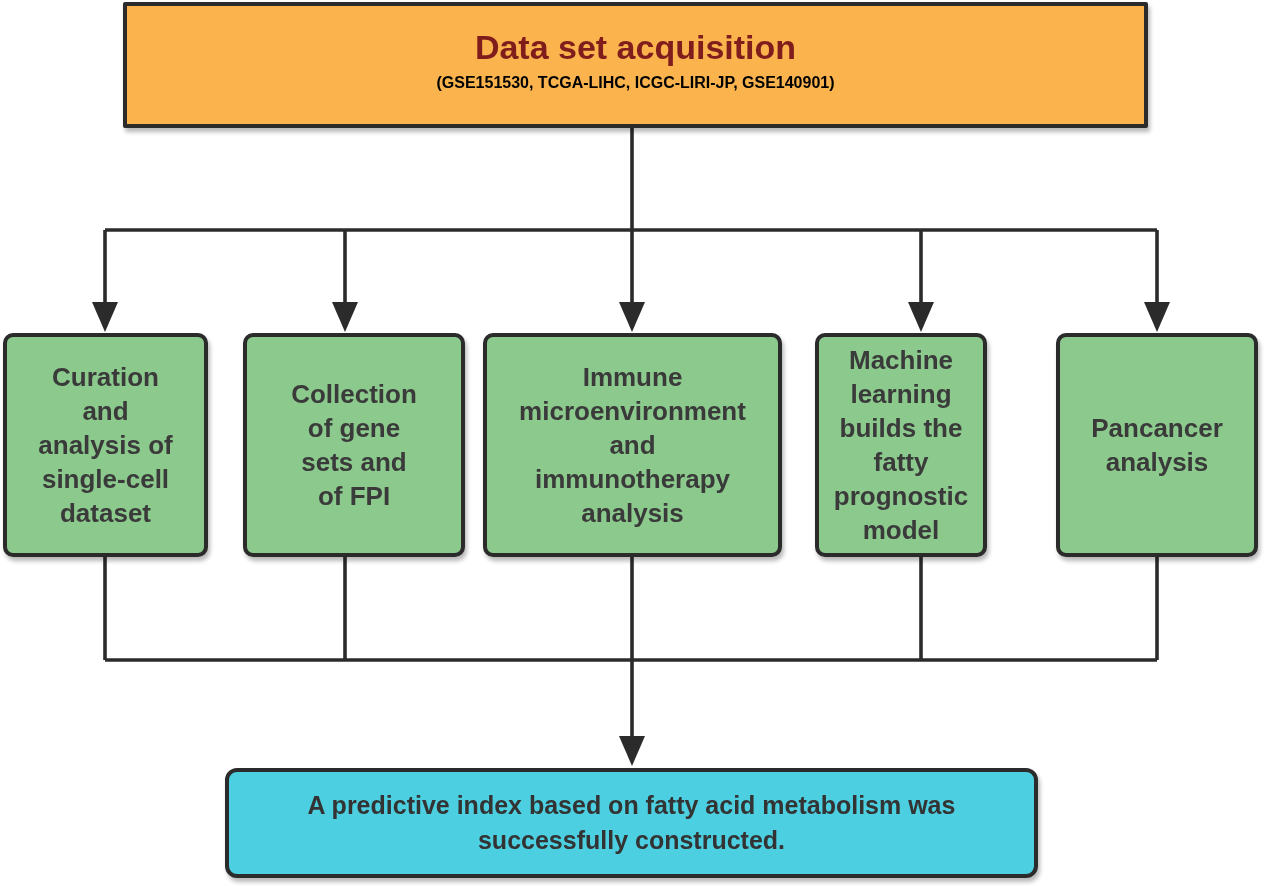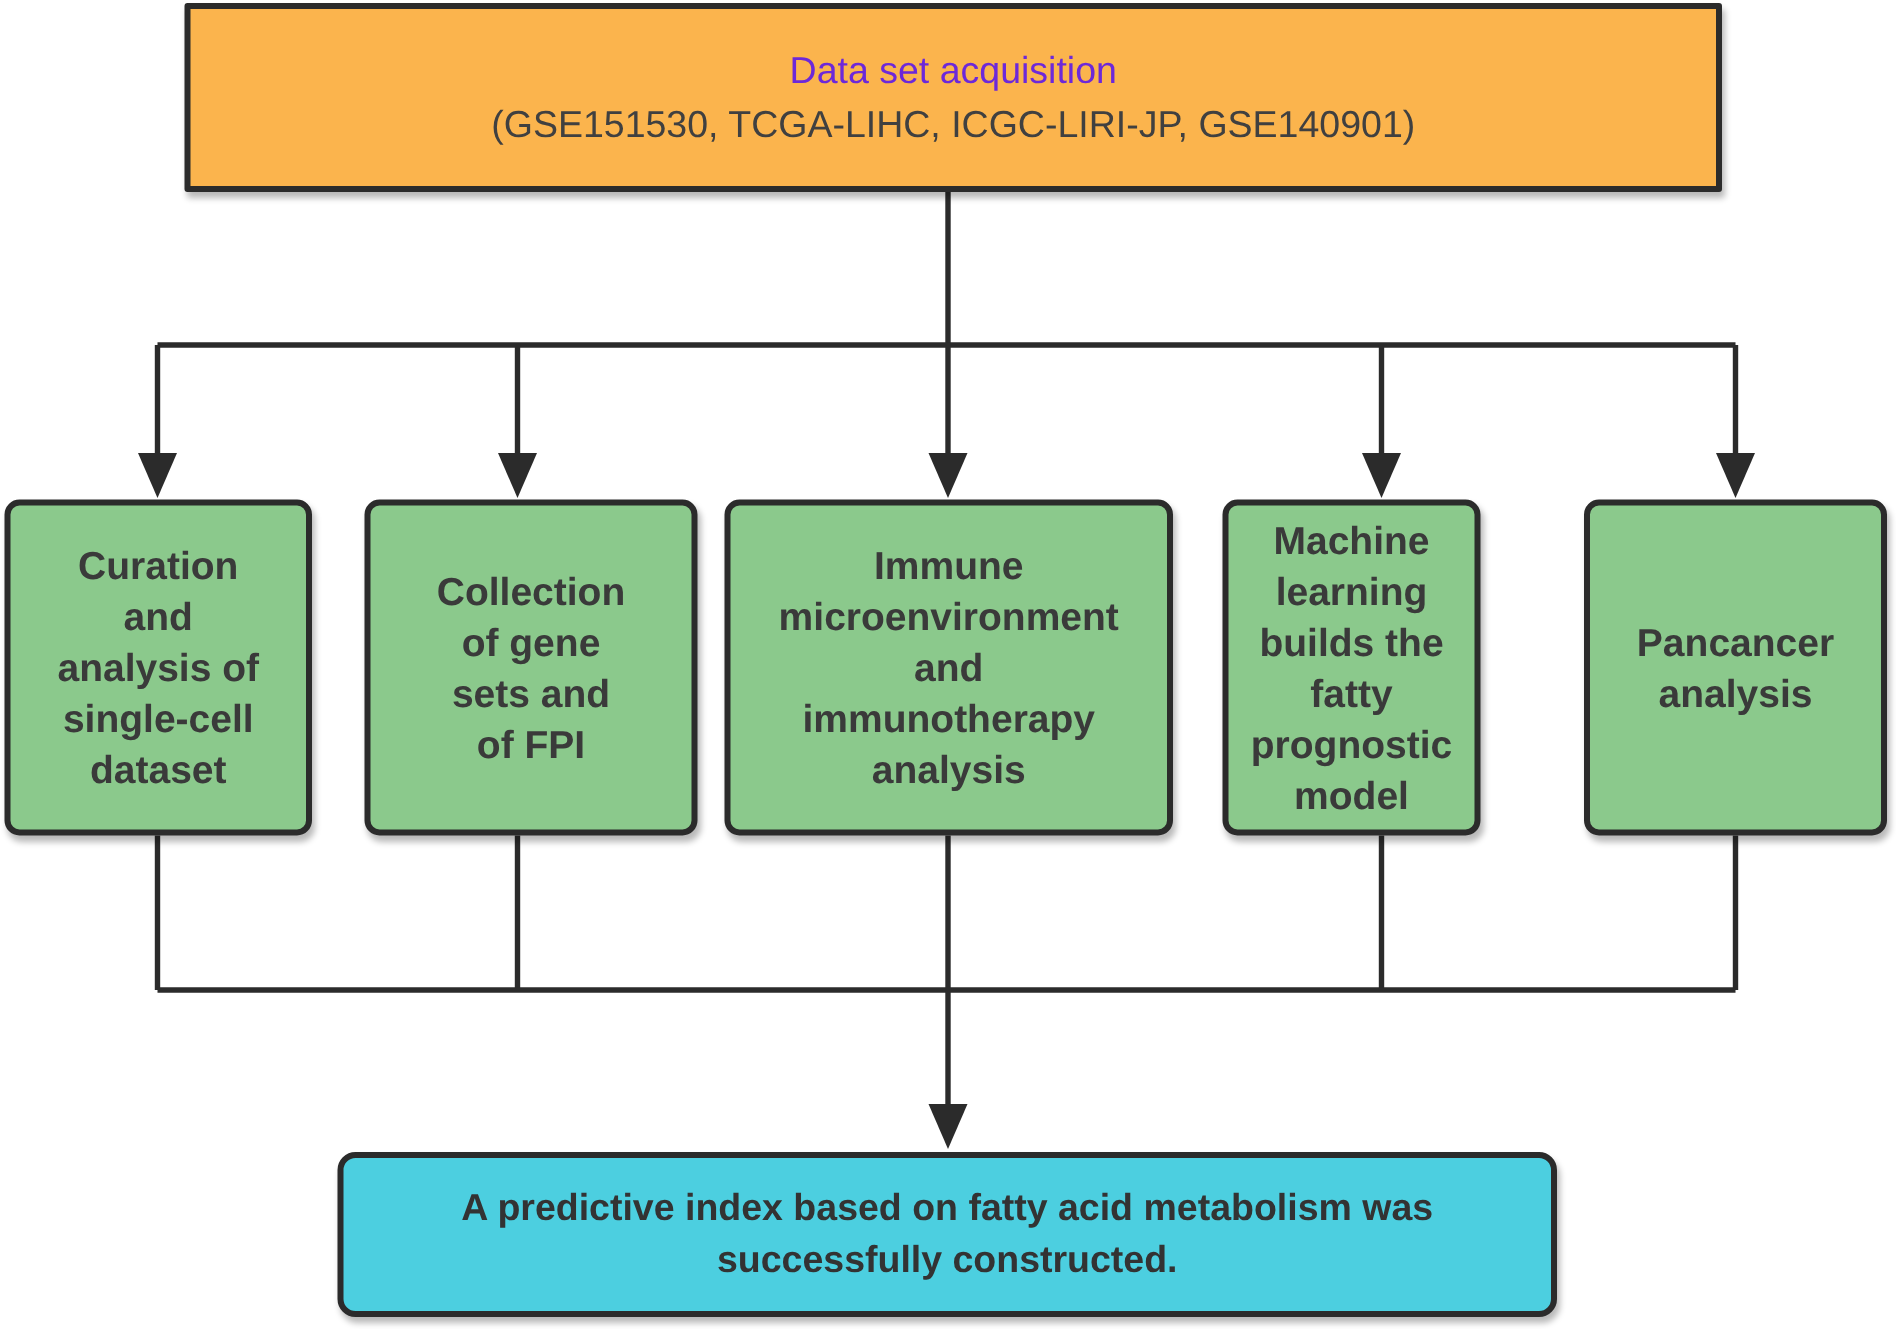--- a/index.html
+++ b/index.html
@@ -45,30 +45,30 @@
     color: var(--text);
     box-shadow: 2px 4px 4px rgba(0,0,0,0.28);
   }
   .node--source {
     left: 123px; top: 2px;
     width: 1025px; height: 126px;
     background: var(--source-fill);
     border-radius: 2px;
   }
   .node--source .title {
-    font-weight: normal;
-    font-size: 25px;
+    font-weight: bold;
+    font-size: 34px;
     line-height: 36px;
-    color: #6d28d9;
+    color: #7f1d1d;
   }
   .node--source .subtitle {
-    font-weight: normal;
-    font-size: 25px;
+    font-weight: bold;
+    font-size: 16px;
     line-height: 36px;
-    color: #404040;
+    color: #000000;
   }
   .node--branch {
     top: 333px;
     height: 224px;
     background: var(--branch-fill);
     border-radius: 10px;
     font-weight: bold;
     font-size: 26px;
     line-height: 34px;
     padding: 4px 6px;

